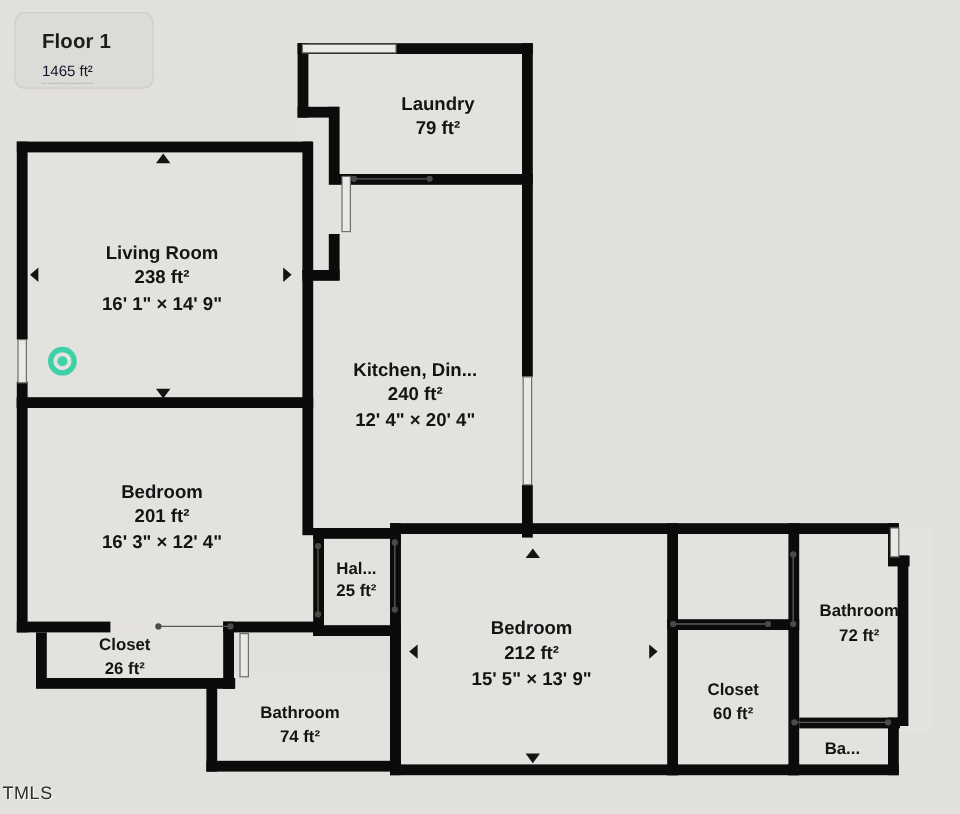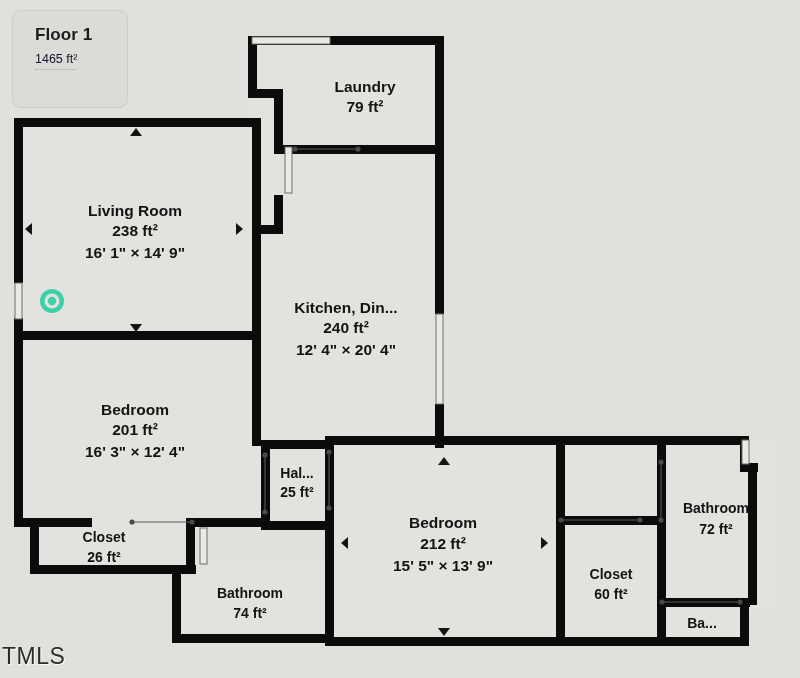--- a/index.html
+++ b/index.html
@@ -21,21 +21,21 @@
     width: 800px;
     height: 678px;
   }
 
   
   #floor-badge {
     position: absolute;
     left: 12px;
     top: 10px;
     width: 116px;
-    height: 98px;
+    height: 64px;
     background: #dddbd7;
     border: 1px solid #cfcdc9;
     border-radius: 9px;
     box-sizing: border-box;
     padding: 14px 0 0 22px;
     z-index: 5;
   }
   #floor-badge .floor-title {
     font-size: 17px;
     font-weight: bold;
@@ -51,21 +51,21 @@
     display: inline-block;
     border-bottom: 1px dotted #a8a8a8;
     padding-bottom: 2px;
   }
 
   
   #watermark {
     position: absolute;
     left: 2px;
     bottom: 8px;
-    font-size: 23px;
+    font-size: 15px;
     font-weight: 500;
     color: #2b2b2b;
     letter-spacing: .5px;
     text-shadow: 1px 1px 0 rgba(255,255,255,.85);
     z-index: 5;
     font-family: "Liberation Sans", sans-serif;
   }
 
   
   .rm-name {

